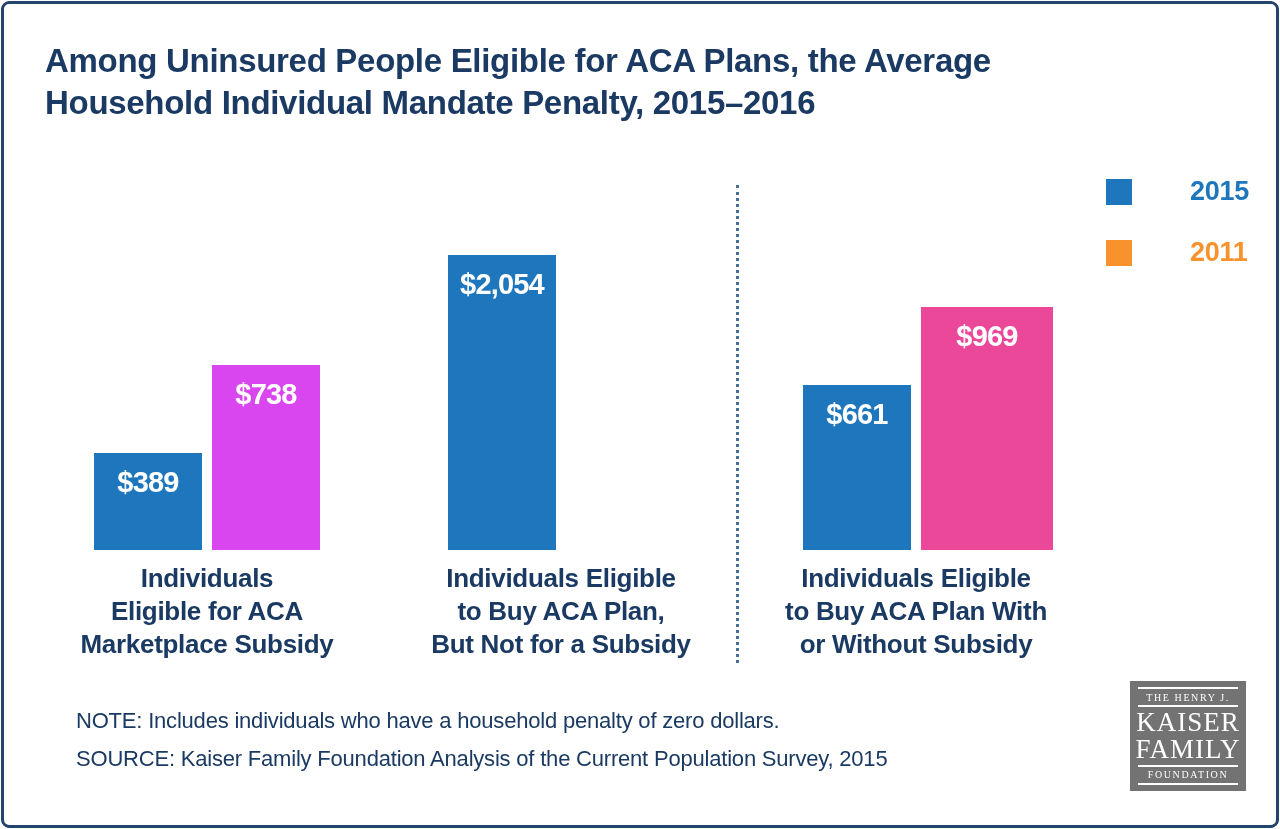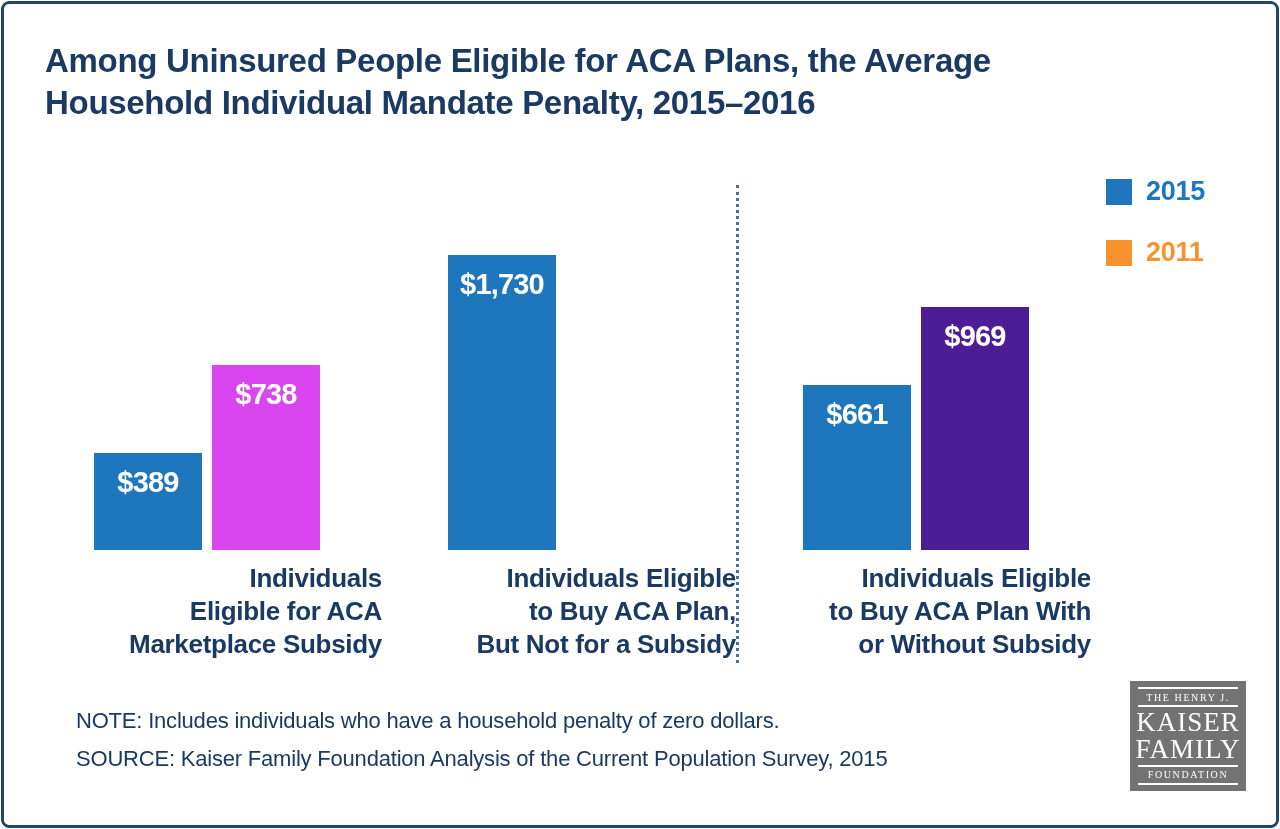--- a/index.html
+++ b/index.html
@@ -13,31 +13,31 @@
     border:3px solid #24456b; border-radius:8px;
     background:#ffffff;
   }
   .title {
     position:absolute; left:45px; top:40px; width:1150px;
     font-size:33px; font-weight:bold; color:#1b3a63;
     line-height:42px; letter-spacing:-0.3px;
   }
   .title span { display:block; }
   .legend { position:absolute; left:1106px; top:176px; }
-  .legend-row { display:flex; align-items:center; margin-bottom:30px; }
+  .legend-row { display:flex; align-items:center; margin-bottom:30px;gap:44px; }
   .legend-swatch { width:26px; height:26px; flex:0 0 auto; }
   .legend-label { margin-left:14px; font-size:27px; font-weight:bold; letter-spacing:-0.3px; }
   .chart-layer { position:absolute; inset:0; }
   .bar { position:absolute; }
   .bar-value {
     position:absolute; top:13px; left:0; right:0; text-align:center;
     color:#ffffff; font-weight:bold; font-size:29px; letter-spacing:-0.8px;
   }
   .cat-label {
-    position:absolute; top:562px; width:350px; text-align:right;
+    position:absolute; top:562px; width:350px; text-align:center;
     white-space:pre-line; color:#1b3a63; font-size:26px; font-weight:bold;
     line-height:33px; letter-spacing:-0.3px;
   }
   .divider {
     position:absolute; left:736px; top:185px; height:478px; width:0;
     border-left:3px dotted #4a6f96;
   }
   .note-line { position:absolute; left:45px; font-size:22px; color:#1b3a63; letter-spacing:-0.2px;margin-left:31px; }
   .note-1 { top:708px; }
   .note-2 { top:746px; }
@@ -78,29 +78,29 @@
       <div class="bar" style="left: 94px; top: 453px; width: 108px; height: 97px; background: rgb(30, 118, 188);">
         <span class="bar-value">$389</span>
       </div>
       <div class="bar" style="left: 212px; top: 365px; width: 108px; height: 185px; background: #d946ef;">
         <span class="bar-value">$738</span>
       </div>
       <div class="cat-label" style="left: 32px;">Individuals
 Eligible for ACA
 Marketplace Subsidy</div>
       <div class="bar" style="left: 448px; top: 255px; width: 108px; height: 295px; background: rgb(30, 118, 188);">
-        <span class="bar-value">$1,730</span>
+        <span class="bar-value">$2,054</span>
       </div>
       <div class="cat-label" style="left: 386px;">Individuals Eligible
 to Buy ACA Plan,
 But Not for a Subsidy</div>
       <div class="bar" style="left: 803px; top: 385px; width: 108px; height: 165px; background: rgb(30, 118, 188);">
         <span class="bar-value">$661</span>
       </div>
-      <div class="bar" style="left: 921px; top: 307px; width: 108px; height: 243px; background: #4c1d95;">
+      <div class="bar" style="left: 921px; top: 307px; width: 108px; height: 243px; background: #ec4899; padding-left: 24px;">
         <span class="bar-value">$969</span>
       </div>
       <div class="cat-label" style="left: 741px;">Individuals Eligible
 to Buy ACA Plan With
 or Without Subsidy</div>
     </div>
 
   <div class="divider"></div>
 
   <div class="note-line note-1">NOTE: Includes individuals who have a household penalty of zero dollars.</div>

